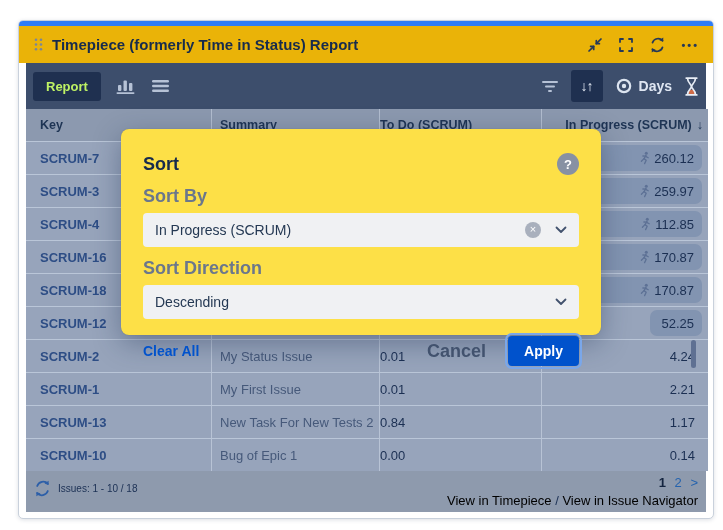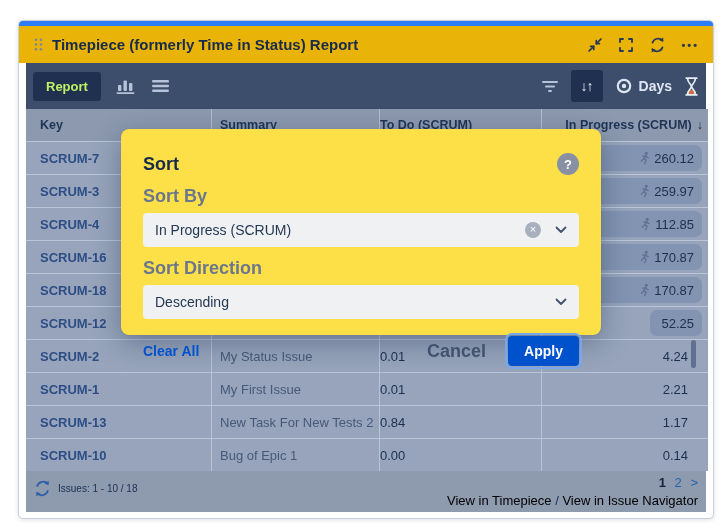--- a/index.html
+++ b/index.html
@@ -32,21 +32,21 @@
   
   .table { margin:0 7px; width:682px; }
   .thead { display:flex; height:32px; background:#8c99af; align-items:center;
            font-size:12.5px; font-weight:700; color:#1e3454; }
   .row { display:flex; height:33px; background:#97a4bb; align-items:center; font-size:13px;
          border-top:1px solid rgba(222,232,245,.5); position:relative; }
   .thead .th, .row .cell { height:100%; display:flex; align-items:center; }
   .c-key  { width:185px; padding-left:14px; }
   .c-sum  { width:168px; padding-left:8px;  border-left:1px solid rgba(223,233,246,.45);text-align:center; }
   .c-todo { width:162px; padding-right:13px; border-left:1px solid rgba(223,233,246,.45); }
-  .c-prog { width:167px; padding-right:20px; justify-content:flex-end; border-left:1px solid rgba(223,233,246,.45); position:relative; }
+  .c-prog { width:167px; padding-right:13px; justify-content:flex-end; border-left:1px solid rgba(223,233,246,.45); position:relative; }
   .thead .c-prog { padding-right:5px; }
   .key-link { color:#2d4d85; font-weight:700; text-decoration:none; cursor:pointer; }
   .sum-txt { color:#46597a; }
   .num { color:#1b2f52; }
   .sort-arrow { margin-left:5px; font-weight:400; }
   .hl-box { position:absolute; right:6px; top:3px; height:26px; border-radius:7px;
             background:#8294b1; display:flex; align-items:center; justify-content:flex-end;
             padding:0 8px; gap:3px; }
   .hl-box.wide { width:128px; } .hl-box.narrow { width:52px; }
   .runner { width:14px; height:14px; }

